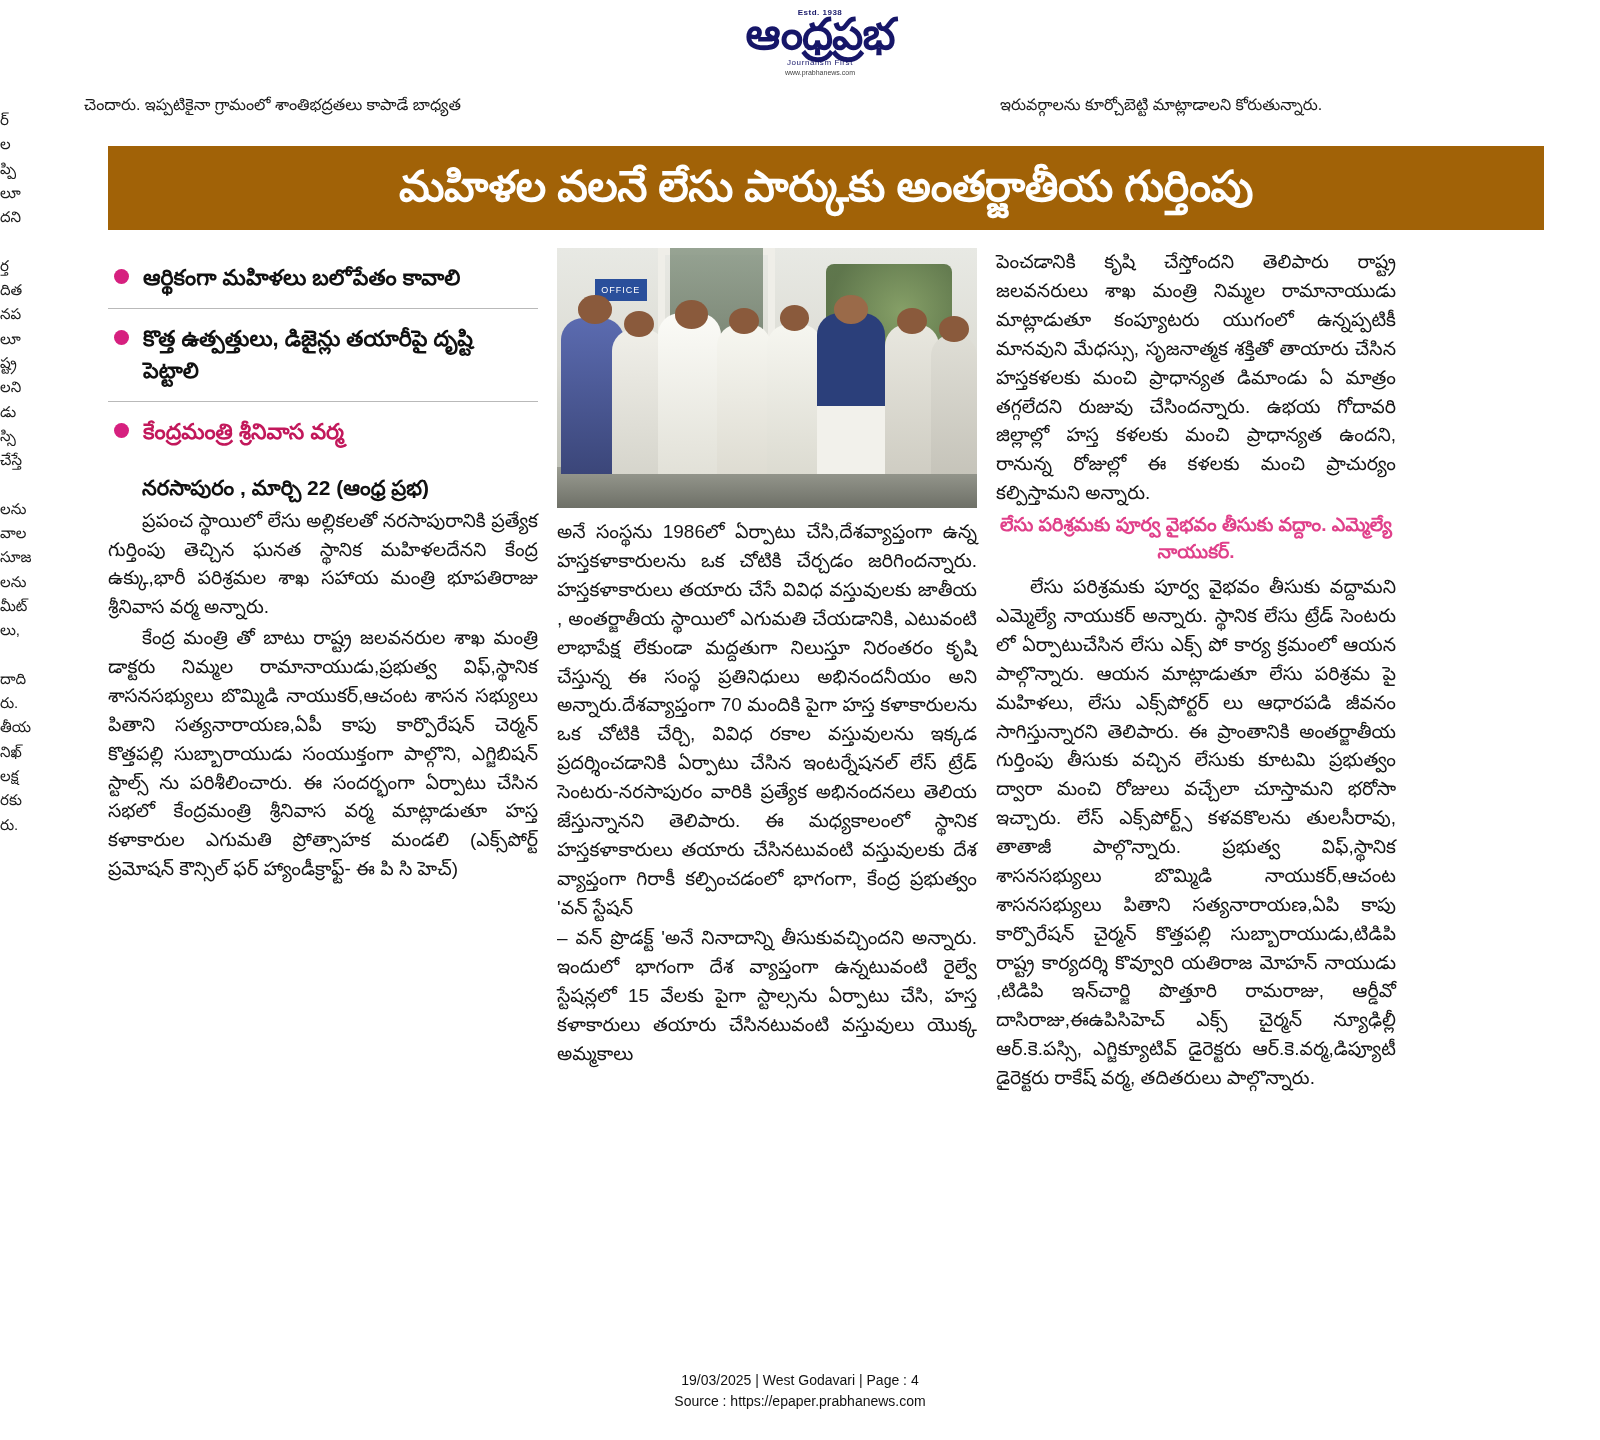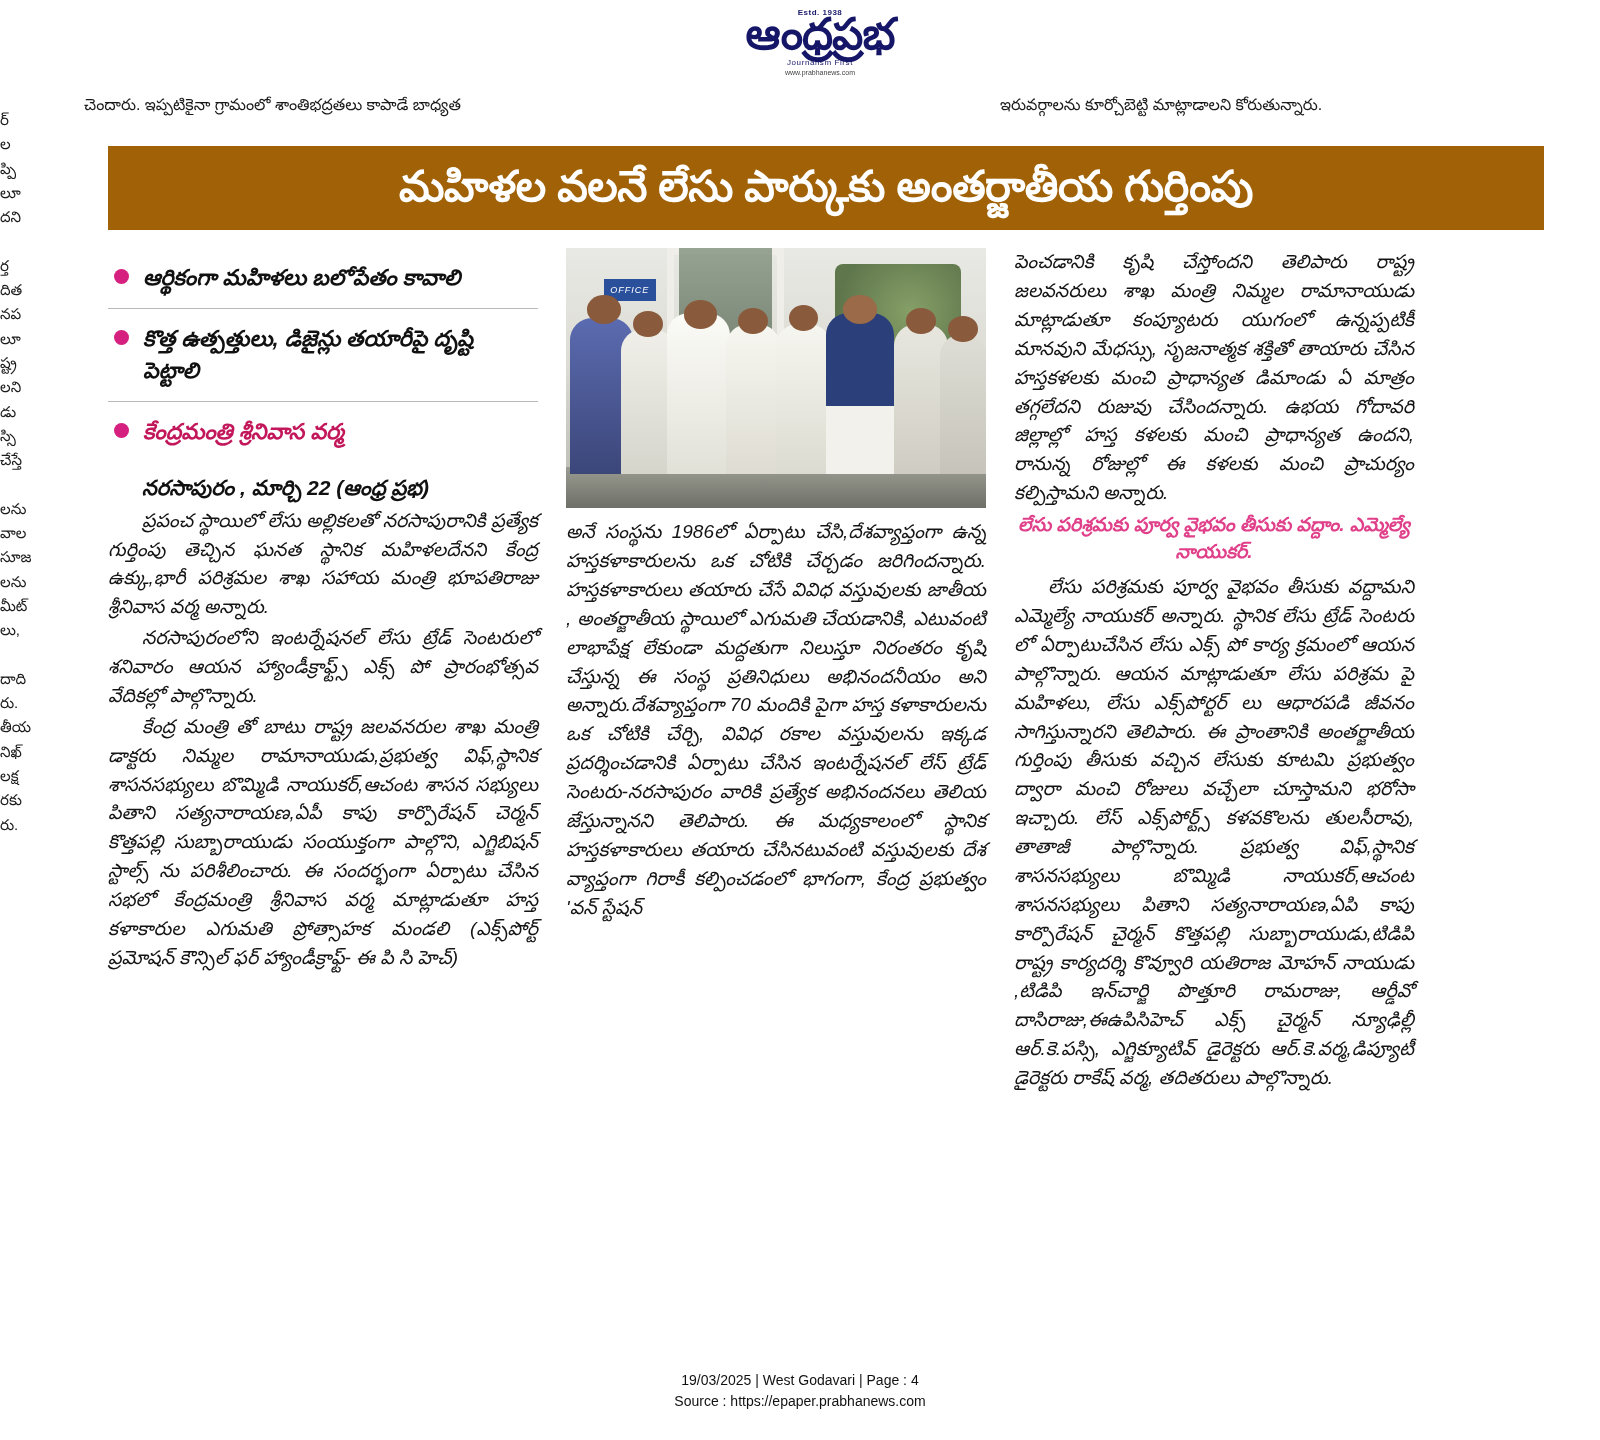--- a/index.html
+++ b/index.html
@@ -98,22 +98,21 @@
     padding: 16px 10px 20px;
     font-size: 43px;
     font-weight: bold;
     letter-spacing: -0.5px;
     line-height: 1.12;
   }
 
   .columns {
     display: flex;
     margin-top: 18px;
-    gap: 28px;
-    font-style: italic;
+    gap: 19px;
   }
   .col { box-sizing: border-box; }
   .col-1 { width: 430px; }
   .col-2 { width: 420px; }
   .col-3 { width: 400px; }
 
   
   .bullets { margin: 0; padding: 0; list-style: none; }
   .bullets li {
     display: flex;
@@ -289,21 +288,20 @@
         </li>
         <li>
           <span class="dot"></span>
           <span class="bullet-text pink">కేంద్రమంత్రి శ్రీనివాస వర్మ</span>
         </li>
       </ul>
 
       <div class="byline">నరసాపురం , మార్చి 22  (ఆంధ్ర ప్రభ)</div>
 
       <p class="body">ప్రపంచ స్థాయిలో లేసు అల్లికలతో నరసాపురానికి ప్రత్యేక గుర్తింపు తెచ్చిన ఘనత స్థానిక మహిళలదేనని కేంద్ర ఉక్కు,భారీ పరిశ్రమల శాఖ సహాయ మంత్రి భూపతిరాజు శ్రీనివాస వర్మ అన్నారు.</p>
-      <p class="body">నరసాపురంలోని ఇంటర్నేషనల్ లేసు ట్రేడ్ సెంటరులో శనివారం ఆయన హ్యాండీక్రాఫ్ట్స్ ఎక్స్ పో ప్రారంభోత్సవ వేదికల్లో పాల్గొన్నారు.</p>
       <p class="body">కేంద్ర మంత్రి తో బాటు రాష్ట్ర జలవనరుల శాఖ మంత్రి డాక్టరు నిమ్మల రామానాయుడు,ప్రభుత్వ విఫ్,స్థానిక శాసనసభ్యులు బొమ్మిడి నాయుకర్,ఆచంట శాసన సభ్యులు పితాని సత్యనారాయణ,ఏపీ కాపు కార్పొరేషన్ చెర్మన్ కొత్తపల్లి సుబ్బారాయుడు సంయుక్తంగా పాల్గొని, ఎగ్జిబిషన్ స్టాల్స్ ను పరిశీలించారు.  ఈ సందర్భంగా ఏర్పాటు చేసిన సభలో కేంద్రమంత్రి శ్రీనివాస వర్మ మాట్లాడుతూ హస్త కళాకారుల ఎగుమతి ప్రోత్సాహక మండలి (ఎక్స్‌పోర్ట్ ప్రమోషన్ కౌన్సిల్ ఫర్ హ్యాండీక్రాఫ్ట్- ఈ పి సి హెచ్)</p>
     </div>
 
     <div class="col col-2">
       <div class="photo">
         <div class="ph-wall"></div>
         <div class="ph-tree"></div>
         <div class="ph-doorframe"></div>
         <div class="ph-door"></div>
         <div class="ph-sign">OFFICE</div>
@@ -321,20 +319,21 @@
         <div class="head" style="left:53%;top:22%;width:7%;height:10%;"></div>
         <div class="person" style="left:62%;width:16%;height:62%;background:linear-gradient(180deg,#2b3f7a 0 58%,#f2f1eb 58%);"></div>
         <div class="head" style="left:66%;top:18%;width:8%;height:11%;background:#9a6a49;"></div>
         <div class="person" style="left:78%;width:13%;height:58%;background:linear-gradient(180deg,#e8e7df,#cfcdc3);"></div>
         <div class="head" style="left:81%;top:23%;width:7%;height:10%;"></div>
         <div class="person" style="left:89%;width:11%;height:54%;background:linear-gradient(180deg,#dfded6,#c6c4ba);"></div>
         <div class="head" style="left:91%;top:26%;width:7%;height:10%;"></div>
       </div>
 
       <p class="body noind">అనే సంస్థను 1986లో ఏర్పాటు చేసి,దేశవ్యాప్తంగా ఉన్న హస్తకళాకారులను ఒక చోటికి చేర్చడం జరిగిందన్నారు. హస్తకళాకారులు తయారు చేసే వివిధ వస్తువులకు జాతీయ , అంతర్జాతీయ స్థాయిలో ఎగుమతి చేయడానికి, ఎటువంటి లాభాపేక్ష లేకుండా మద్దతుగా నిలుస్తూ నిరంతరం కృషి చేస్తున్న ఈ సంస్థ ప్రతినిధులు అభినందనీయం అని అన్నారు.దేశవ్యాప్తంగా 70 మందికి పైగా హస్త కళాకారులను ఒక చోటికి చేర్చి, వివిధ రకాల వస్తువులను ఇక్కడ ప్రదర్శించడానికి ఏర్పాటు చేసిన ఇంటర్నేషనల్ లేస్ ట్రేడ్ సెంటరు-నరసాపురం వారికి ప్రత్యేక అభినందనలు తెలియ జేస్తున్నానని తెలిపారు. ఈ మధ్యకాలంలో స్థానిక హస్తకళాకారులు తయారు చేసినటువంటి వస్తువులకు దేశ వ్యాప్తంగా గిరాకీ కల్పించడంలో భాగంగా, కేంద్ర ప్రభుత్వం 'వన్ స్టేషన్</p>
+      <p class="body noind">– వన్ ప్రొడక్ట్ 'అనే నినాదాన్ని తీసుకువచ్చిందని అన్నారు. ఇందులో భాగంగా దేశ వ్యాప్తంగా ఉన్నటువంటి రైల్వే స్టేషన్లలో 15 వేలకు పైగా స్టాల్సను ఏర్పాటు చేసి, హస్త కళాకారులు తయారు చేసినటువంటి వస్తువులు యొక్క అమ్మకాలు</p>
     </div>
 
     <div class="col col-3">
       <p class="body noind">పెంచడానికి కృషి చేస్తోందని తెలిపారు రాష్ట్ర జలవనరులు శాఖ మంత్రి నిమ్మల రామానాయుడు మాట్లాడుతూ కంప్యూటరు యుగంలో ఉన్నప్పటికీ మానవుని మేధస్సు, సృజనాత్మక శక్తితో తాయారు చేసిన హస్తకళలకు మంచి ప్రాధాన్యత డిమాండు ఏ మాత్రం తగ్గలేదని రుజువు చేసిందన్నారు. ఉభయ గోదావరి జిల్లాల్లో హస్త కళలకు మంచి ప్రాధాన్యత ఉందని, రానున్న రోజుల్లో ఈ కళలకు మంచి ప్రాచుర్యం కల్పిస్తామని అన్నారు.</p>
       <div class="pink-sub">లేసు పరిశ్రమకు పూర్వ వైభవం తీసుకు వద్దాం. ఎమ్మెల్యే నాయుకర్.</div>
       <p class="body">లేసు పరిశ్రమకు పూర్వ వైభవం తీసుకు వద్దామని ఎమ్మెల్యే నాయుకర్ అన్నారు. స్థానిక లేసు ట్రేడ్ సెంటరు లో ఏర్పాటుచేసిన లేసు ఎక్స్ పో కార్య క్రమంలో ఆయన పాల్గొన్నారు.  ఆయన మాట్లాడుతూ లేసు పరిశ్రమ పై మహిళలు, లేసు ఎక్స్‌పోర్టర్ లు ఆధారపడి జీవనం సాగిస్తున్నారని తెలిపారు.  ఈ ప్రాంతానికి అంతర్జాతీయ గుర్తింపు తీసుకు వచ్చిన లేసుకు కూటమి ప్రభుత్వం ద్వారా మంచి రోజులు వచ్చేలా చూస్తామని భరోసా ఇచ్చారు. లేస్ ఎక్స్‌పోర్ట్స్ కళవకొలను తులసీరావు, తాతాజీ పాల్గొన్నారు.  ప్రభుత్వ విఫ్,స్థానిక శాసనసభ్యులు బొమ్మిడి నాయుకర్,ఆచంట శాసనసభ్యులు పితాని సత్యనారాయణ,ఏపి కాపు కార్పొరేషన్ చైర్మన్ కొత్తపల్లి సుబ్బారాయుడు,టిడిపి రాష్ట్ర కార్యదర్శి కొవ్వూరి యతిరాజ మోహన్ నాయుడు ,టిడిపి ఇన్‌చార్జి పొత్తూరి రామరాజు, ఆర్డీవో దాసిరాజు,ఈఉపిసిహెచ్ ఎక్స్ చైర్మన్ న్యూఢిల్లీ ఆర్.కె.పస్సి, ఎగ్జిక్యూటివ్ డైరెక్టరు ఆర్.కె.వర్మ,డిప్యూటీ డైరెక్టరు రాకేష్ వర్మ, తదితరులు పాల్గొన్నారు.</p>
     </div>
 
   </div>
 </div>

